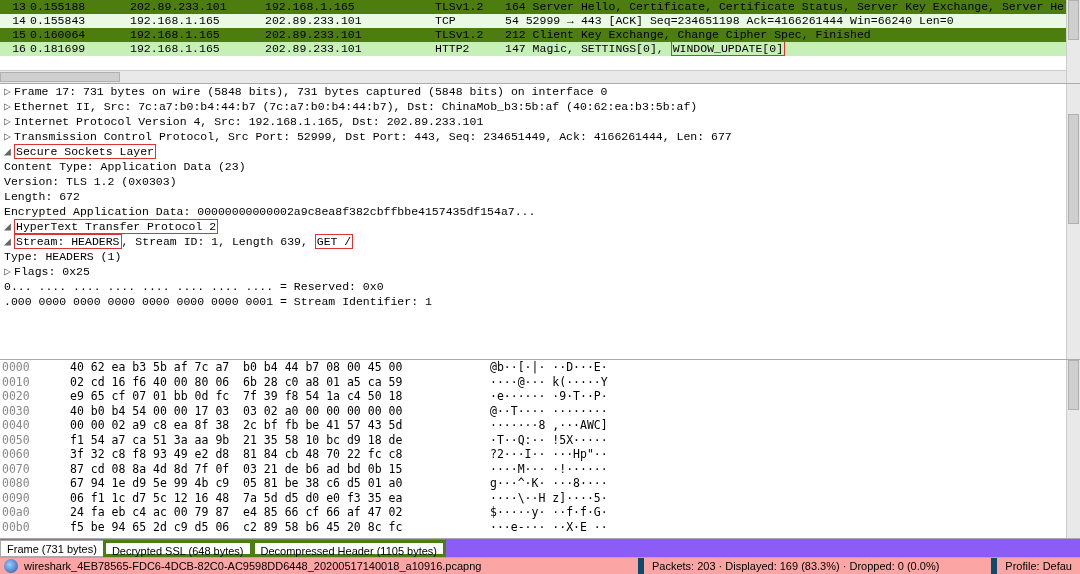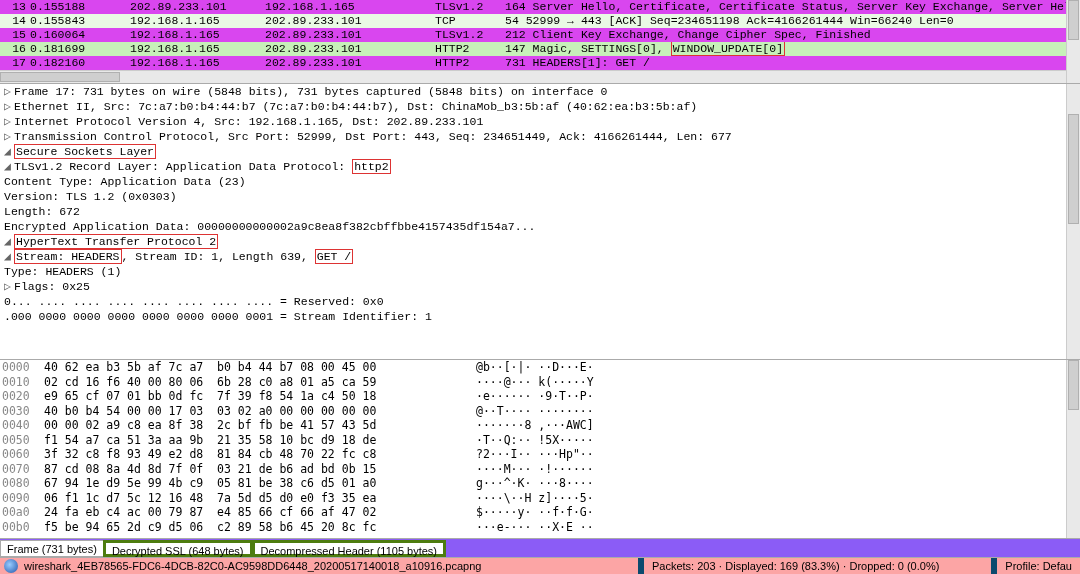--- a/index.html
+++ b/index.html
@@ -17,42 +17,42 @@
   .packet-list .scrollbar-x { position: absolute; left: 0; right: 14px; bottom: 0; height: 13px; background: #e9e9e9; border-top: 1px solid #ccc; }
   .packet-list .scrollbar-x .thumb { position: absolute; top: 1px; bottom: 1px; left: 0; width: 120px; background: #cfcfcf; border: 1px solid #b0b0b0; }
   .packet-list table { width: 100%; border-collapse: collapse; table-layout: fixed; }
   .packet-list td { padding: 0 2px; white-space: nowrap; height: 14px; line-height: 14px; overflow: hidden; }
   .col-num   { width: 28px; text-align: right; padding-right: 2px; }
   .col-time  { width: 100px; }
   .col-src   { width: 135px; }
   .col-dst   { width: 170px; }
   .col-proto { width: 70px; }
   .col-info  { }
-  .row-tls   { background: #d946ef; }
+  .row-tls   { background: #4d7c0f; }
   .row-tcp   { background: #e9f9e4; }
   .row-sel   { background: #c7f0b9; margin-left: 40px; }
   .hl { border: 1px solid #d33; padding: 0 1px; }
 
   
   .details { height: 276px; overflow: hidden; position: relative; border-bottom: 1px solid #aaa; }
   .details .scrollbar-y { position: absolute; right: 0; top: 0; bottom: 0; width: 14px; background: #e9e9e9; border-left: 1px solid #ccc; }
   .details .scrollbar-y .thumb { position: absolute; left: 1px; right: 1px; top: 30px; height: 110px; background: #cfcfcf; border: 1px solid #b0b0b0; }
   .details .line { white-space: nowrap; line-height: 15px; height: 15px; padding-left: 4px; }
   .tri { display: inline-block; width: 10px; color: #666; }
   .ind1 { padding-left: 18px; }
   .ind2 { padding-left: 36px; }
 
   
   .hexpane { height: 178px; overflow: hidden; position: relative; }
   .hexpane .scrollbar-y { position: absolute; right: 0; top: 0; bottom: 0; width: 14px; background: #e9e9e9; border-left: 1px solid #ccc; }
   .hexpane .scrollbar-y .thumb { position: absolute; left: 1px; right: 1px; top: 0; height: 50px; background: #cfcfcf; border: 1px solid #b0b0b0; }
   .hexline { line-height: 14.5px; white-space: pre; font-family: "Consolas", monospace; }
   .hex-off { color: #888; display: inline-block; width: 44px; padding-left: 2px; }
-  .hex-bytes { display: inline-block; width: 420px; }
-  .hex-ascii { display: inline-block; margin-left: 12px; }
+  .hex-bytes { display: inline-block; width: 420px; margin-left: 26px; }
+  .hex-ascii { display: inline-block; }
 
   
   .tabsbar { height: 19px; border-top: 1px solid #aaa; background: #8b5cf6; display: flex; align-items: center; font-family: "Segoe UI","Tahoma",sans-serif; font-size: 11px; }
   .tabsbar .tab { padding: 1px 6px; border: 1px solid #aaa; background: #fff; margin-right: -1px; height: 17px; line-height: 14px; }
   .tabsbar .tab.first { border-right: 1px solid #aaa; }
   .tabsbar .hltab { border: 3px solid #4d7c0f; }
 
   .statusbar { height: 17px; border-top: 1px solid #aaa; display: flex; align-items: center; font-family: "Segoe UI","Tahoma",sans-serif; font-size: 11px; background: #fca5a5; }
   .status-icon { width: 14px; height: 14px; margin: 0 4px; border-radius: 50%; background: radial-gradient(circle at 40% 40%, #9cf, #25a); display: inline-block; }
   .statusbar .seg { padding: 0 8px; border-left: 6px solid #0c4a6e; height: 100%; display: flex; align-items: center; margin-left: 44px; }
@@ -89,45 +89,36 @@
           <td class="col-info">212 Client Key Exchange, Change Cipher Spec, Finished</td>
         </tr>
         <tr class="row-sel">
           <td class="col-num">16</td>
           <td class="col-time">0.181699</td>
           <td class="col-src">192.168.1.165</td>
           <td class="col-dst">202.89.233.101</td>
           <td class="col-proto">HTTP2</td>
           <td class="col-info"><span>147 Magic, SETTINGS[0], </span><span class="hl">WINDOW_UPDATE[0]</span></td>
         </tr>
-        <tr class="row-tls">
-          <td class="col-num">17</td>
-          <td class="col-time">0.182160</td>
-          <td class="col-src">192.168.1.165</td>
-          <td class="col-dst">202.89.233.101</td>
-          <td class="col-proto">HTTP2</td>
-          <td class="col-info">731 HEADERS[1]: GET /</td>
-        </tr>
       </tbody>
   </table>
   <div class="scrollbar-y">
       <div class="thumb"></div>
     </div>
   <div class="scrollbar-x">
       <div class="thumb"></div>
     </div>
 </div>
 
 <div class="details">
   <div class="line"><span class="tri">▷</span><span>Frame 17: 731 bytes on wire (5848 bits), 731 bytes captured (5848 bits) on interface 0</span></div>
   <div class="line"><span class="tri">▷</span><span>Ethernet II, Src: 7c:a7:b0:b4:44:b7 (7c:a7:b0:b4:44:b7), Dst: ChinaMob_b3:5b:af (40:62:ea:b3:5b:af)</span></div>
   <div class="line"><span class="tri">▷</span><span>Internet Protocol Version 4, Src: 192.168.1.165, Dst: 202.89.233.101</span></div>
   <div class="line"><span class="tri">▷</span><span>Transmission Control Protocol, Src Port: 52999, Dst Port: 443, Seq: 234651449, Ack: 4166261444, Len: 677</span></div>
   <div class="line"><span class="tri">◢</span><span class="hl">Secure Sockets Layer</span></div>
-  <div class="line ind1"><span class="tri">◢</span><span>TLSv1.2 Record Layer: Application Data Protocol: </span><span class="hl">http2</span></div>
   <div class="line ind2"><span>Content Type: Application Data (23)</span></div>
   <div class="line ind2"><span>Version: TLS 1.2 (0x0303)</span></div>
   <div class="line ind2"><span>Length: 672</span></div>
   <div class="line ind2"><span>Encrypted Application Data: 00000000000002a9c8ea8f382cbffbbe4157435df154a7...</span></div>
   <div class="line"><span class="tri">◢</span><span class="hl">HyperText Transfer Protocol 2</span></div>
   <div class="line ind1"><span class="tri">◢</span><span class="hl">Stream: HEADERS</span><span>, Stream ID: 1, Length 639, </span><span class="hl">GET /</span></div>
   <div class="line ind2"><span>Type: HEADERS (1)</span></div>
   <div class="line ind2"><span class="tri">▷</span><span>Flags: 0x25</span></div>
   <div class="line ind2"><span>0... .... .... .... .... .... .... .... = Reserved: 0x0</span></div>
   <div class="line ind2"><span>.000 0000 0000 0000 0000 0000 0000 0001 = Stream Identifier: 1</span></div>

